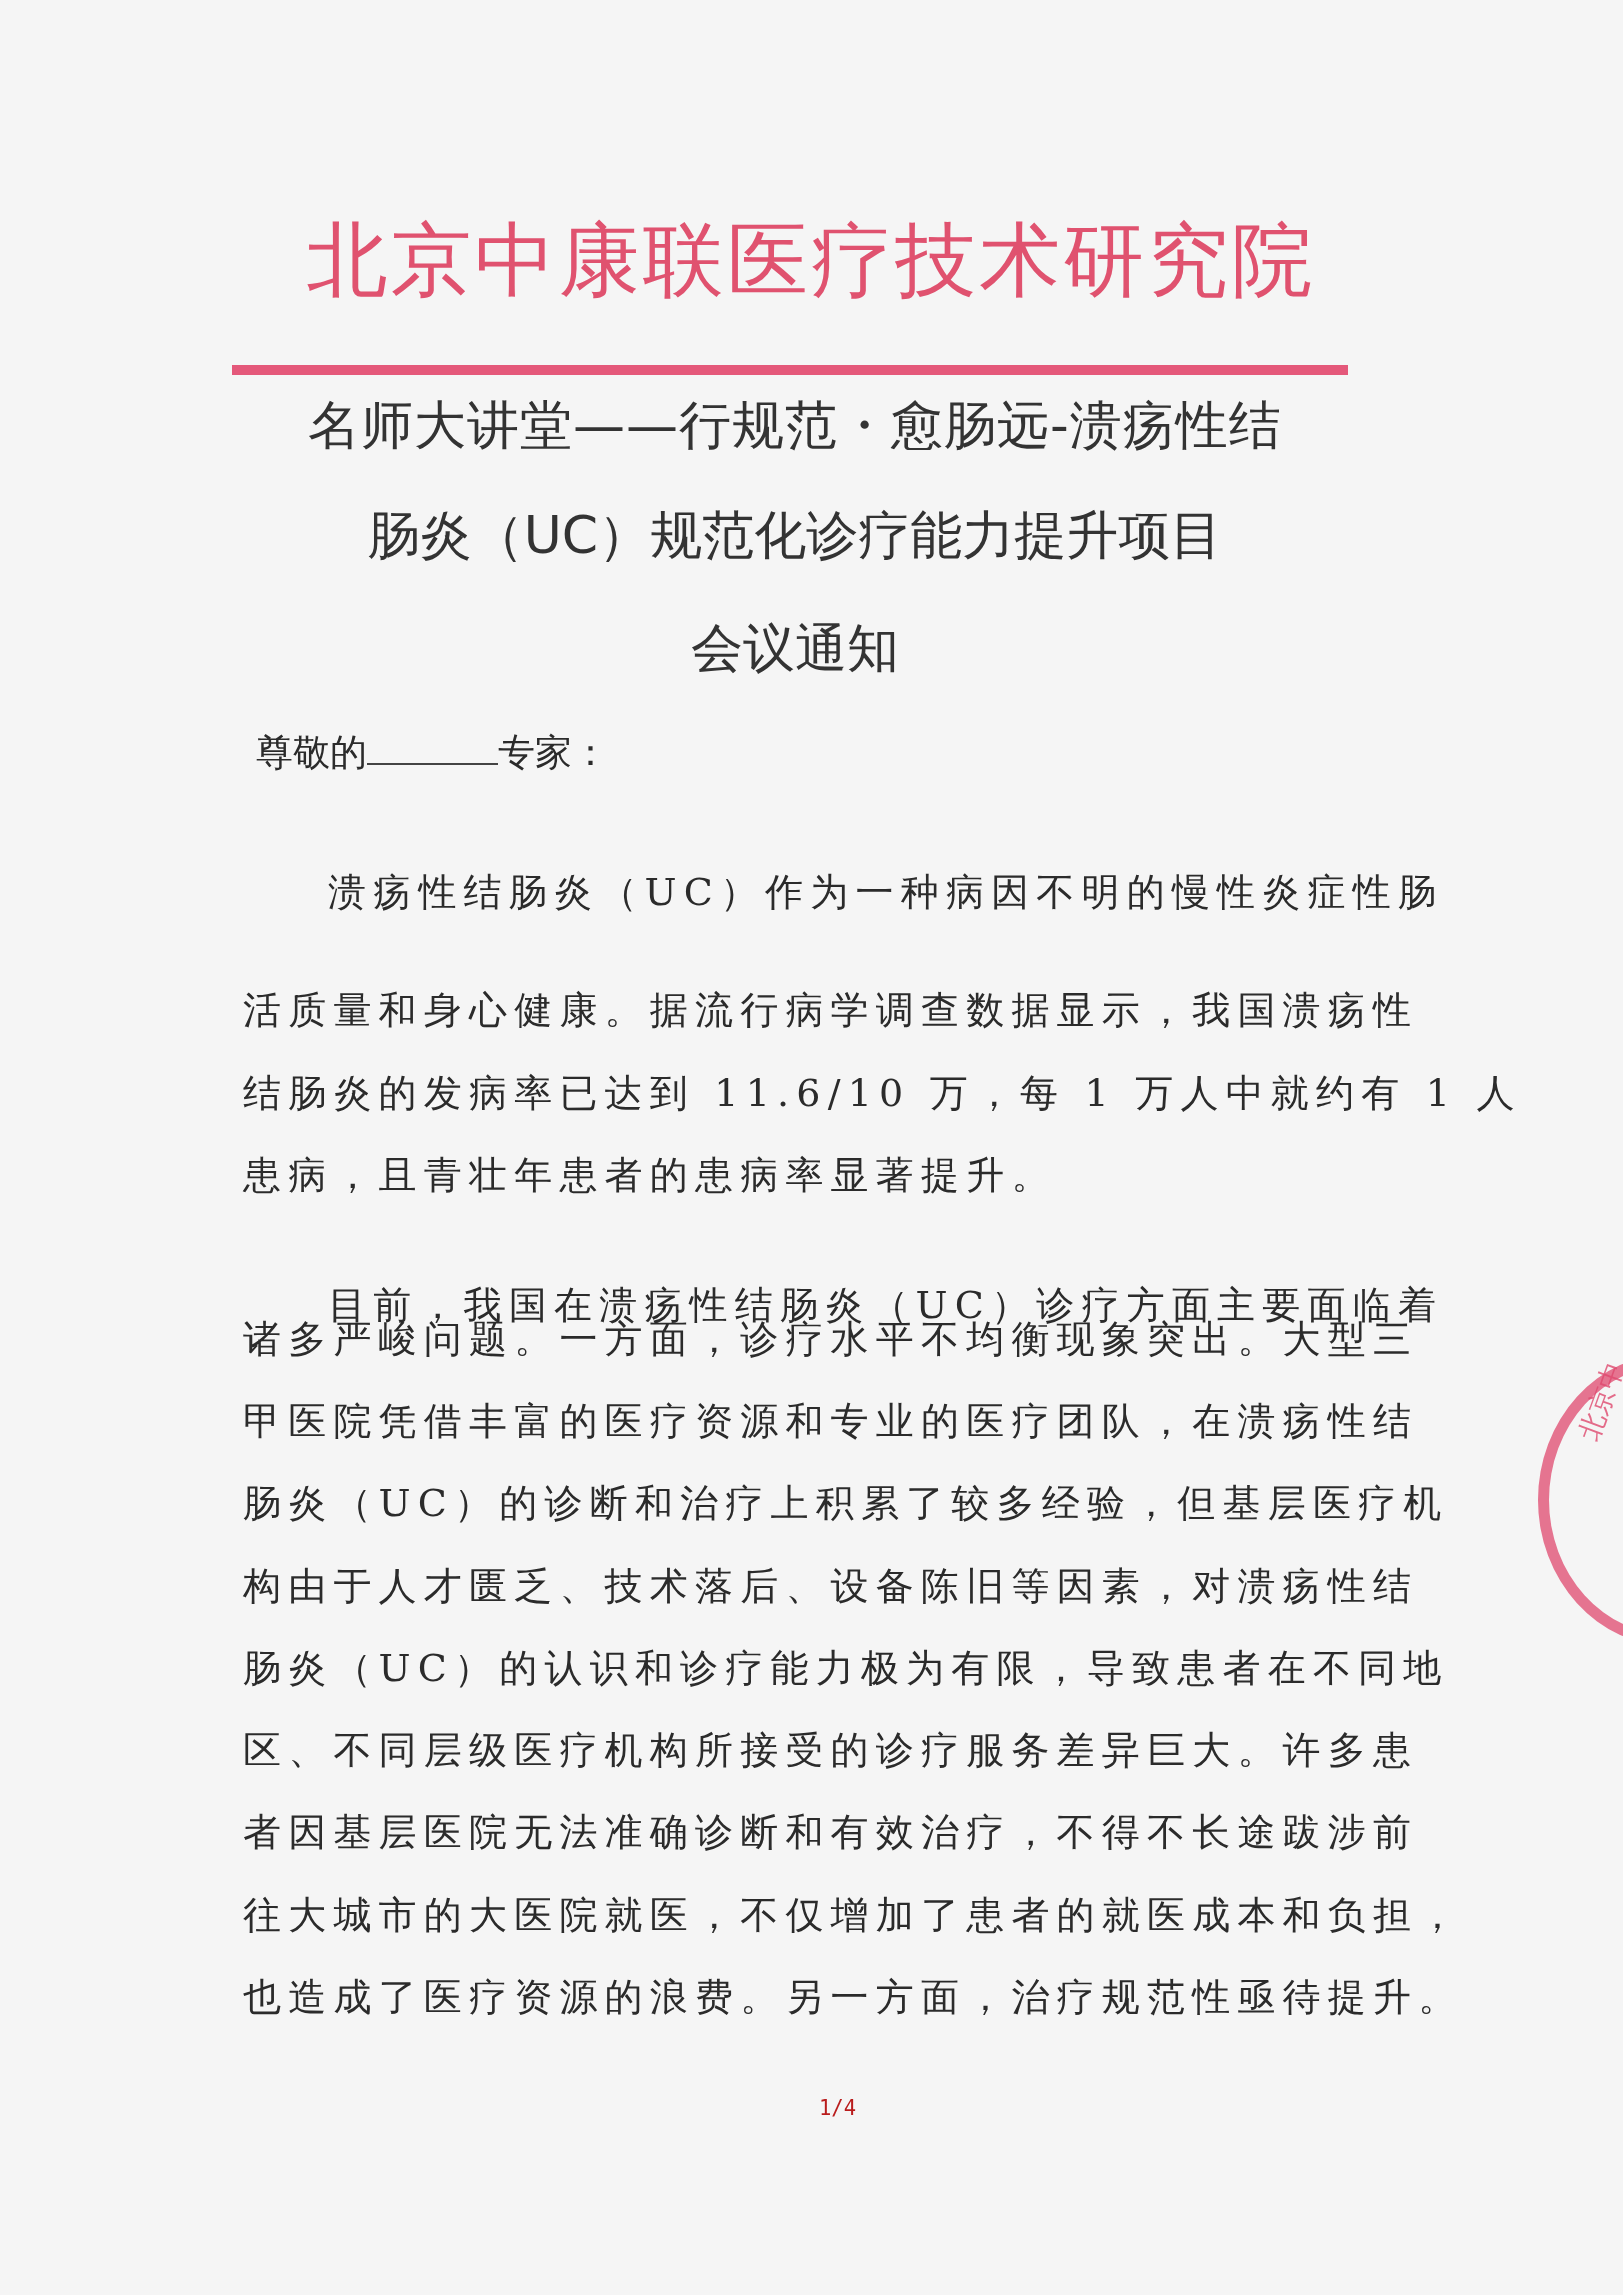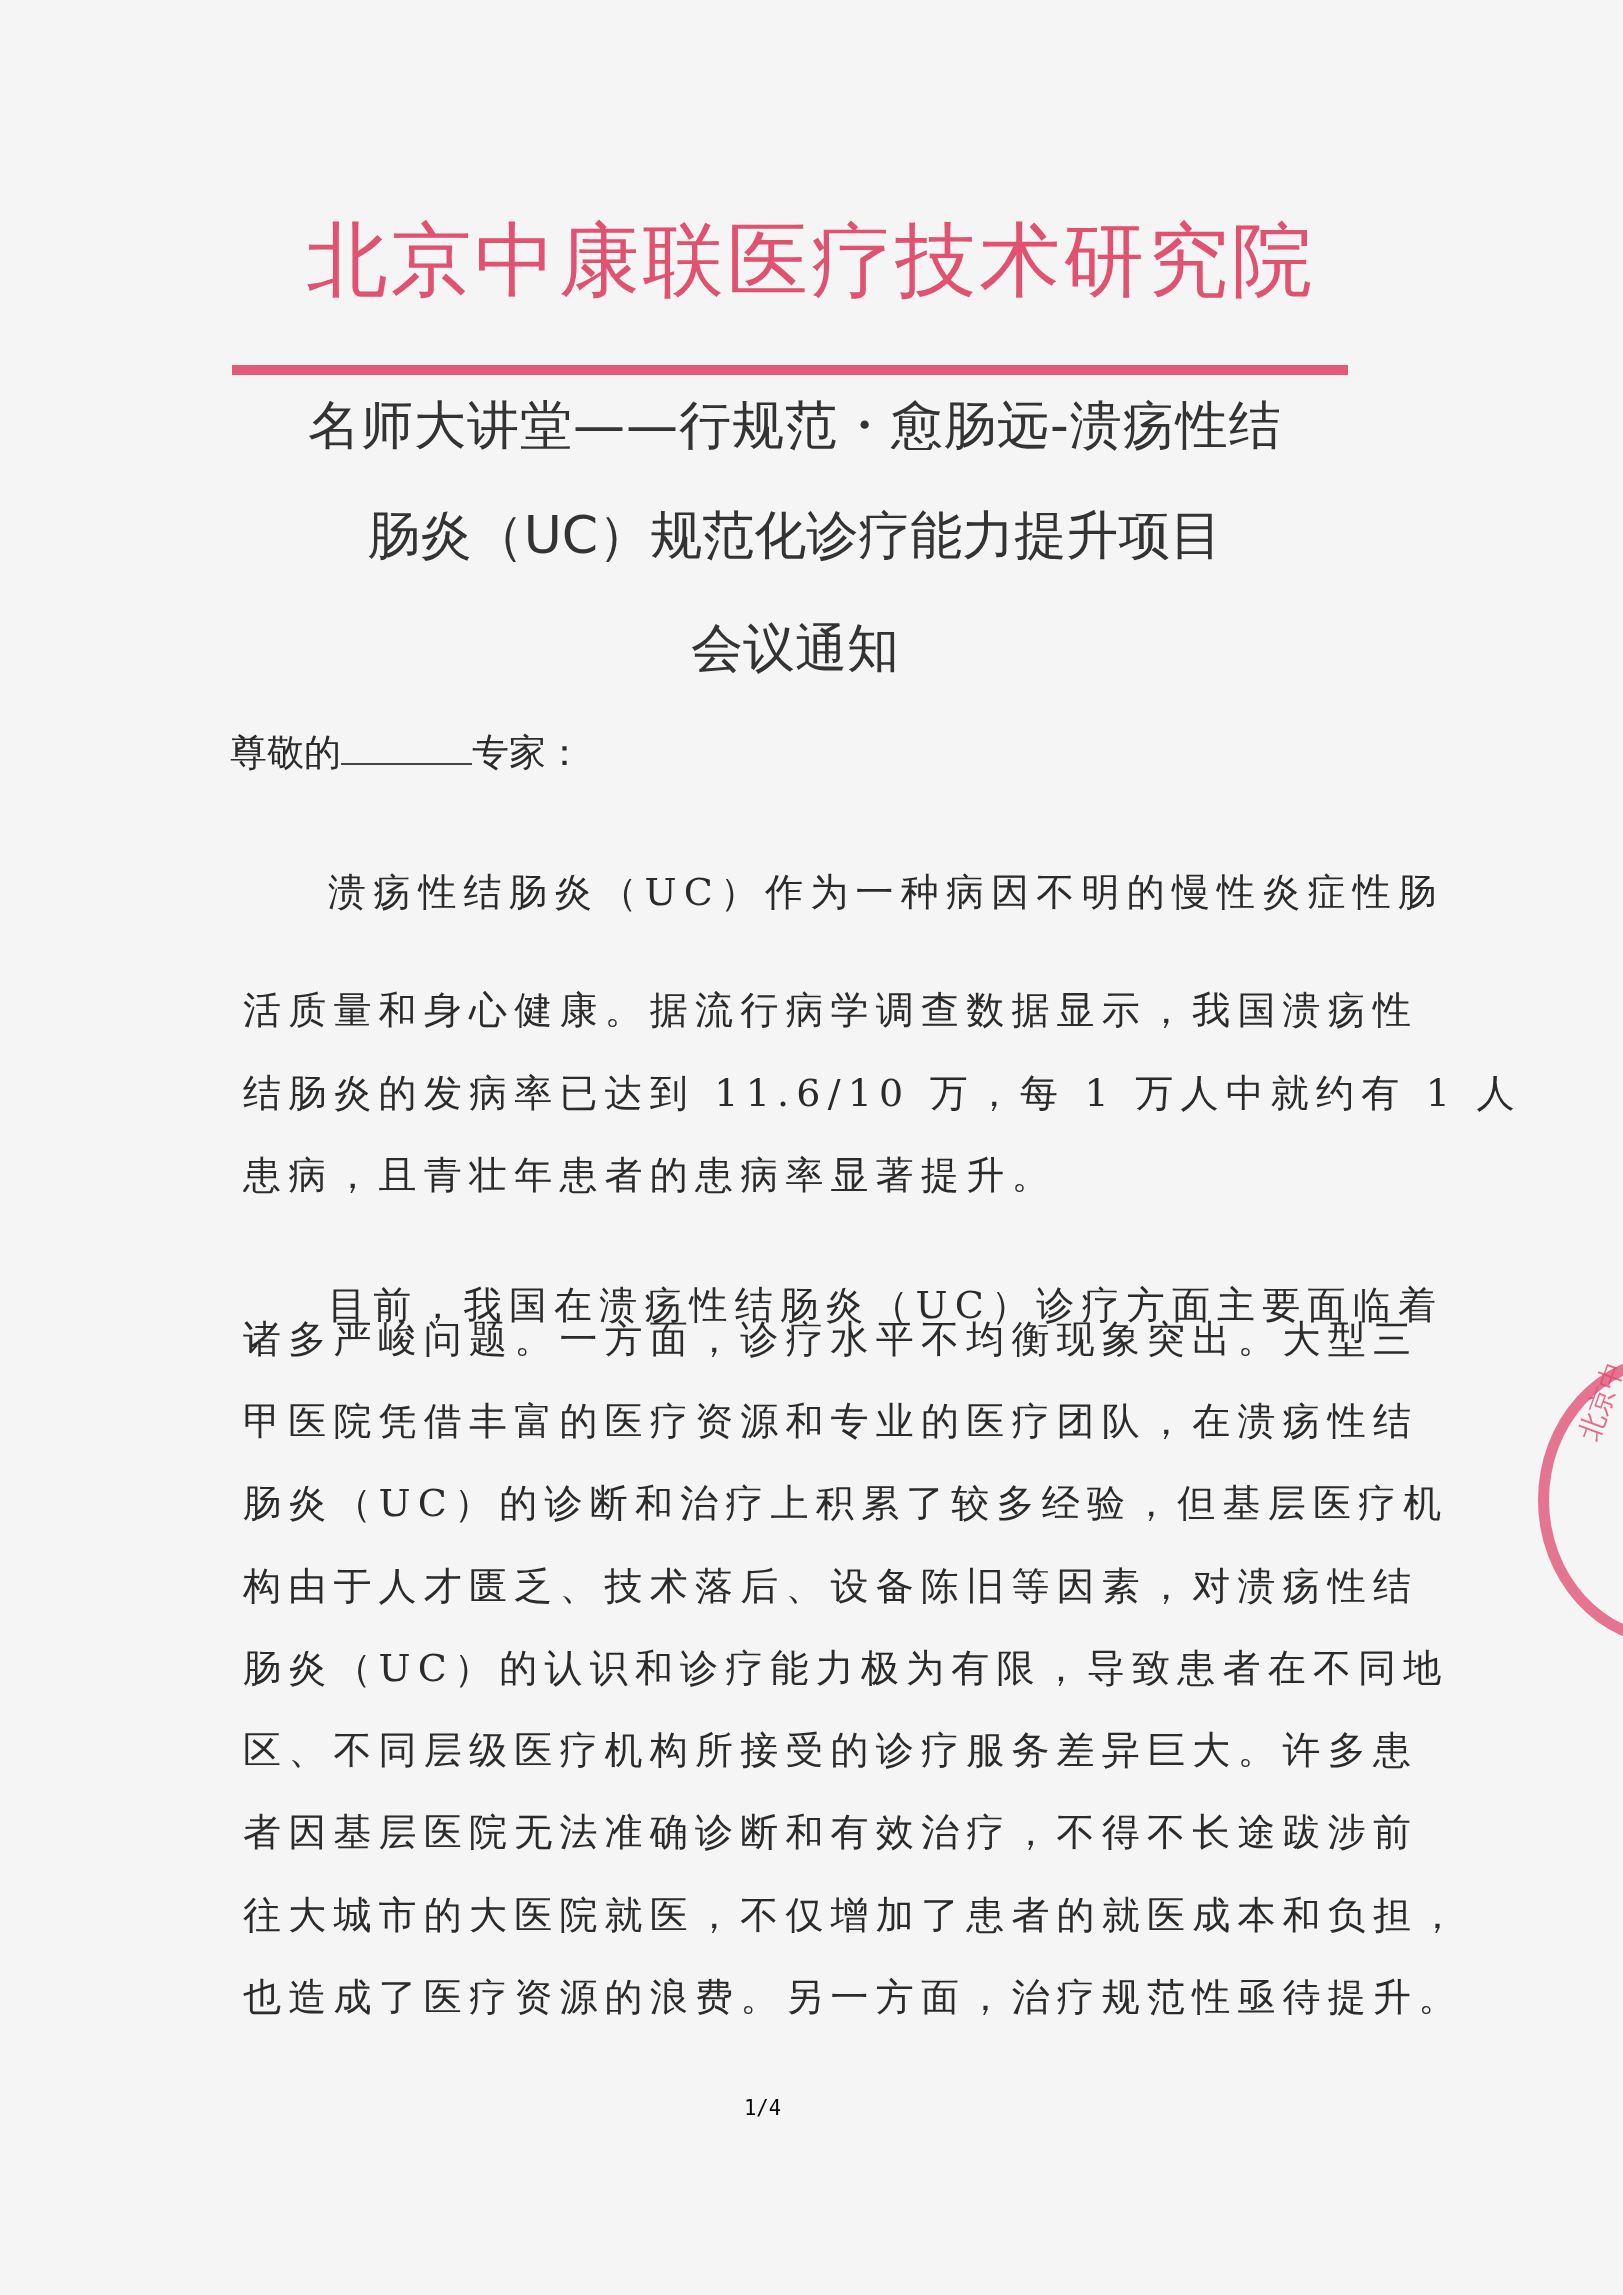--- a/index.html
+++ b/index.html
@@ -48,21 +48,21 @@
       font-family: "DejaVu Sans", "Liberation Sans", sans-serif;
       font-size: 52px;
       color: #333333;
       line-height: 1;
     }
     .heading.l1 { top: 399px; letter-spacing: 1px; }
     .heading.l2 { top: 509px; }
     .heading.l3 { top: 622px; }
     .salutation {
       position: absolute;
-      left: 230px;
+      left: 256px;
       top: 732px;
       font-size: 37px;
       line-height: 1;
       white-space: pre;
     }
     .blank-line {
       display: inline-block;
       width: 131px;
       border-bottom: 2.6px solid #444;
       height: 31px;
@@ -73,25 +73,25 @@
       left: 243px;
       width: 1116px;
       font-size: 38px;
       line-height: 1;
       letter-spacing: 7.2px;
       white-space: nowrap;
     }
     .body-line.indent { left: 328px; margin-top: 48px; }
     .page-number {
       position: absolute;
-      left: 744px;
+      left: 819px;
       top: 2096px;
       font-family: "DejaVu Sans Mono", "Liberation Mono", monospace;
       font-size: 20.5px;
-      color: #000000;
+      color: #b91c1c;
     }
     .stamp {
       position: absolute;
       left: 1538px;
       top: 1354px;
       width: 266px;
       height: 292px;
       border-radius: 50%;
       border: 11.3px solid rgba(223, 72, 110, 0.75);
       box-sizing: border-box;

